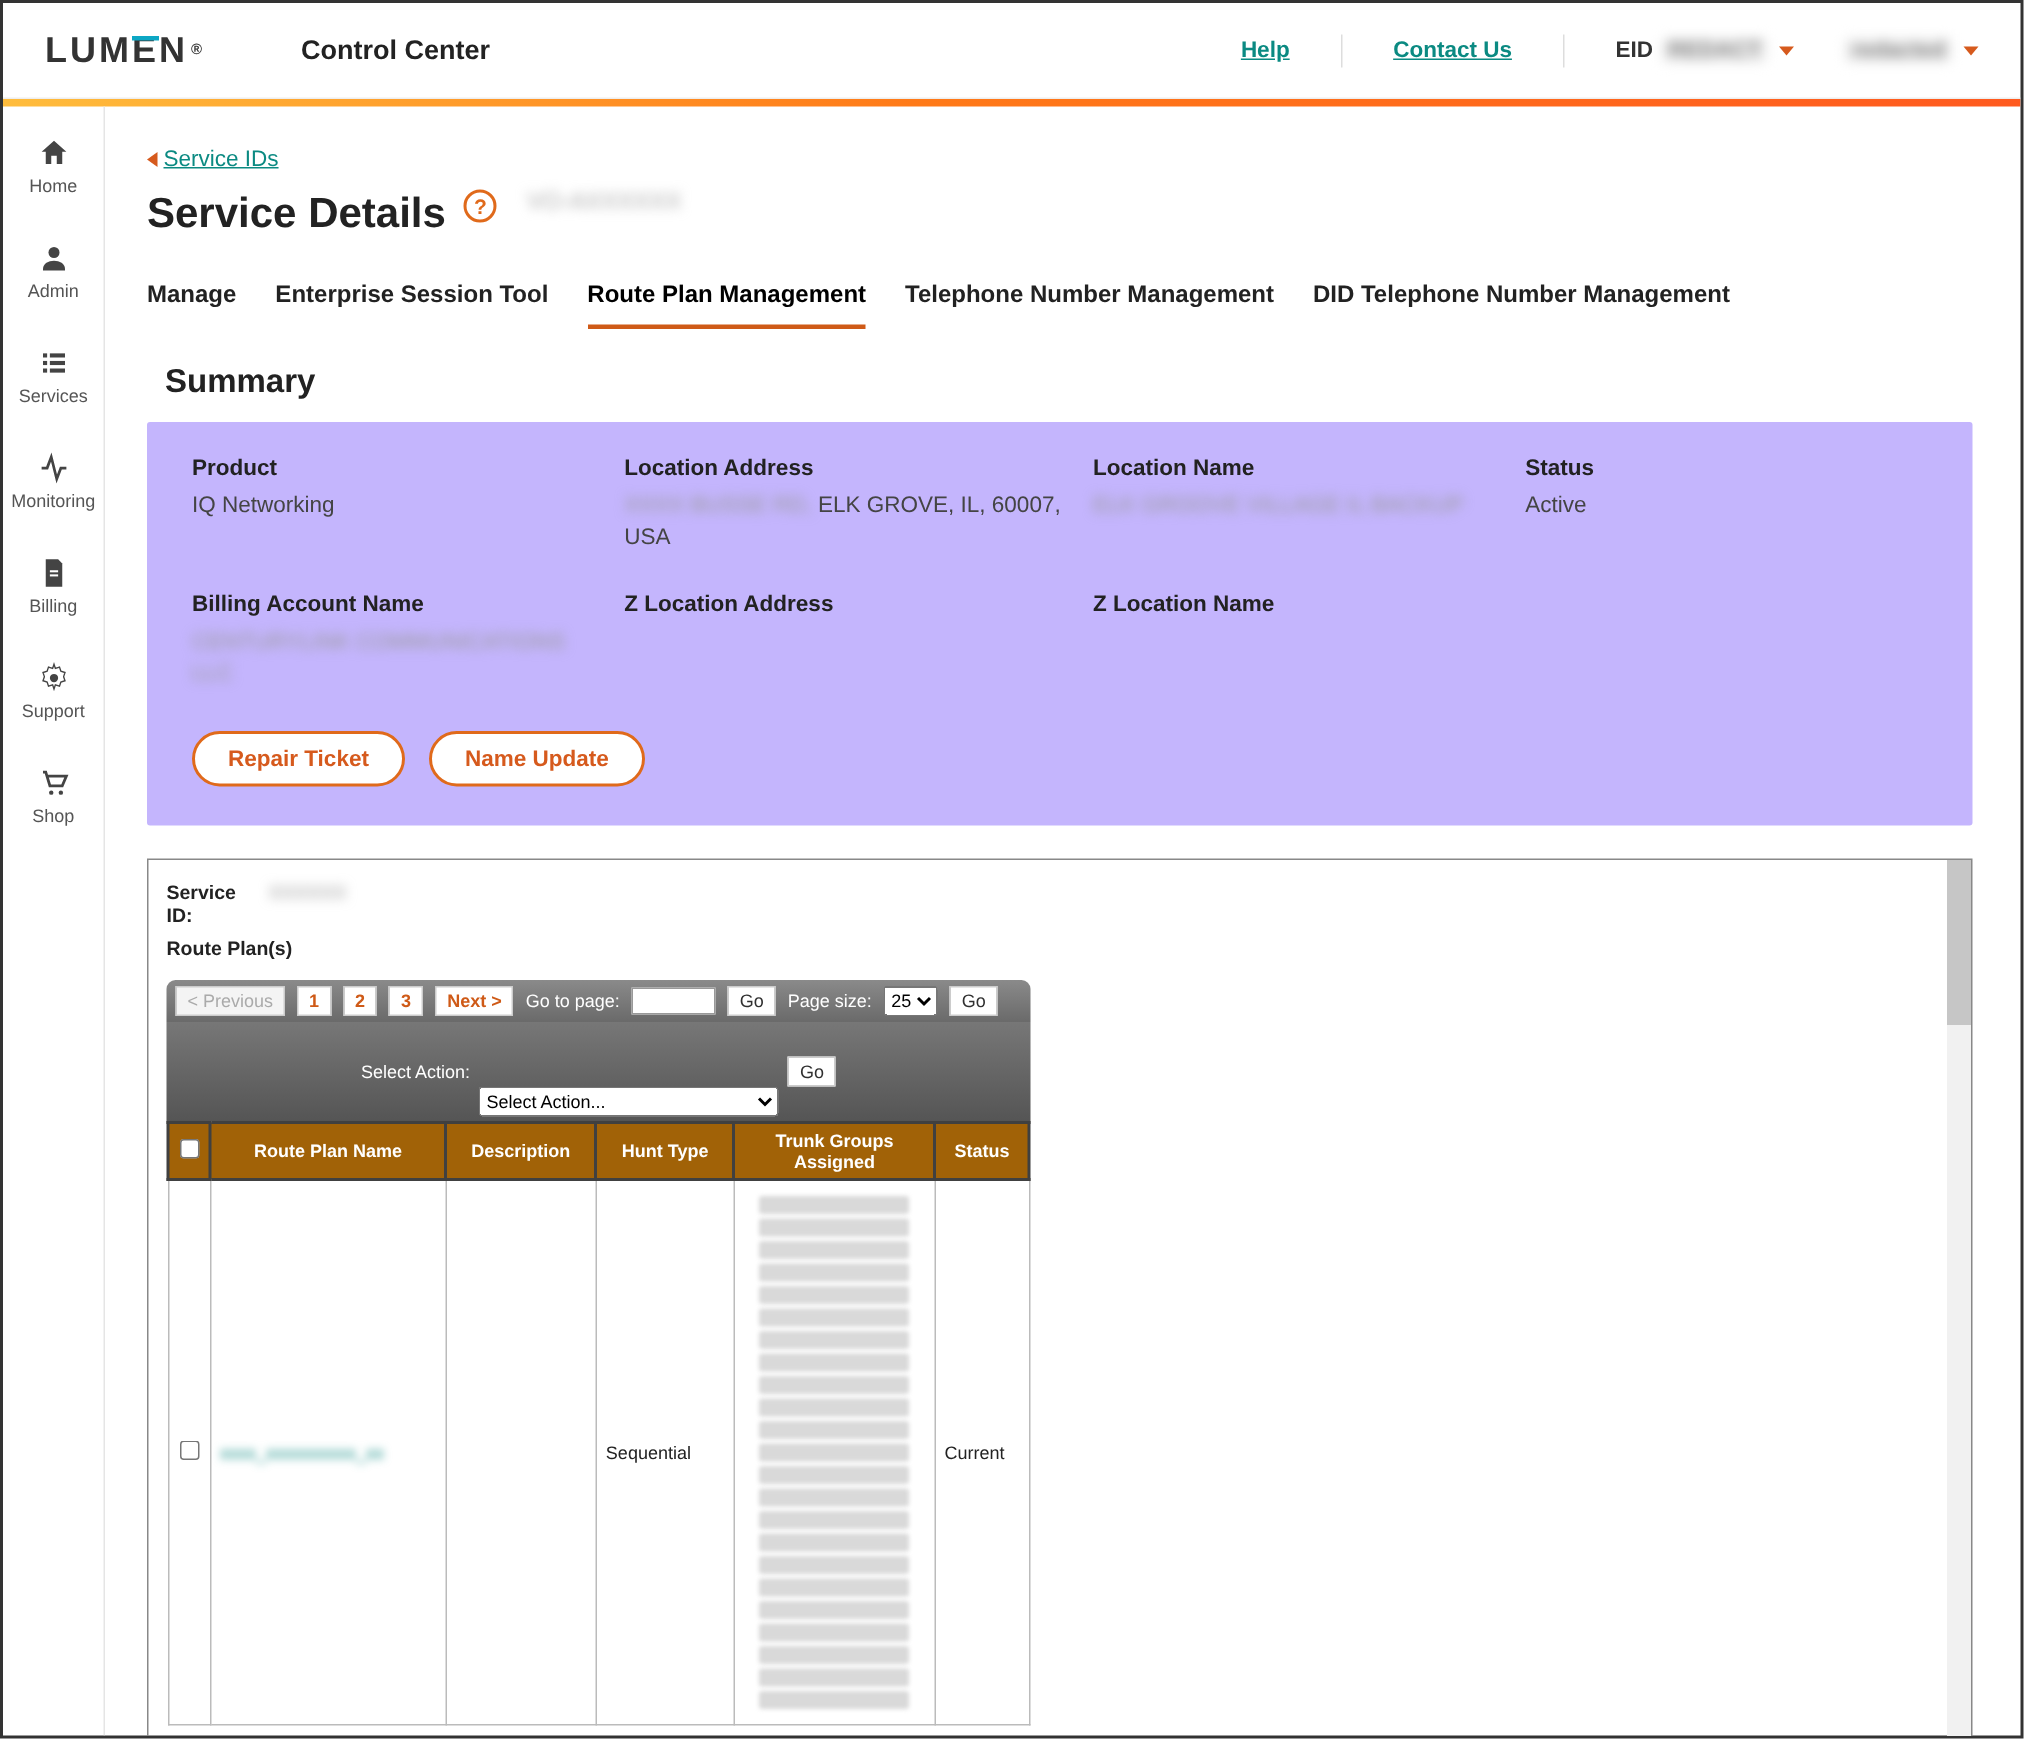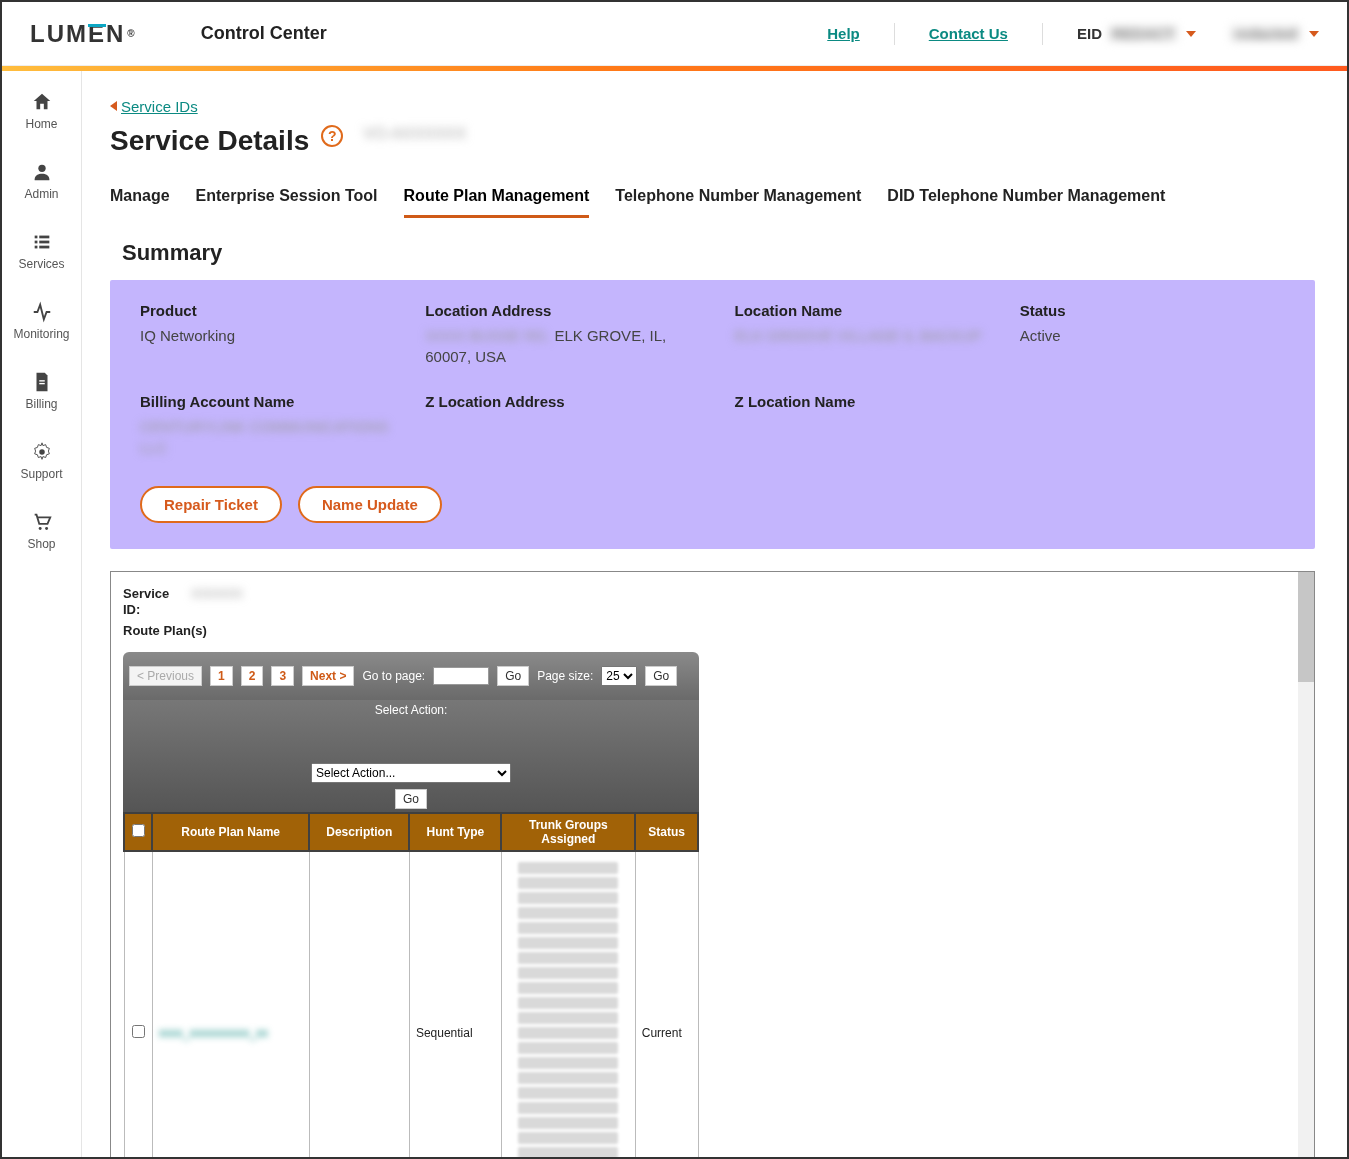--- a/index.html
+++ b/index.html
@@ -44,21 +44,21 @@
     width:0;height:0;border-left:5px solid transparent;border-right:5px solid transparent;
     border-top:6px solid #d65a1d; display:inline-block; margin-left:2px;
   }
   .orange-line{
     height:5px; background:linear-gradient(to right,#ffbd3d 0%, #ff7a18 45%, #ff5a1f 100%);
   }
   
   .layout { display:flex; height:calc(100% - 64px - 5px);}
   
   .sidebar {
-    width:80px; border-right:1px solid #e5e5e5;
+    width:68px; border-right:1px solid #e5e5e5;
     display:flex; flex-direction:column; align-items:center;
     padding-top:14px; gap:18px;
   }
   .nav-item { display:flex; flex-direction:column; align-items:center; gap:4px;
     font-size:12px; color:#555; cursor:pointer; width:100%; padding:6px 0;}
   .nav-icon { width:22px; height:22px; fill:#444; }
   
   .main { flex:1; padding:26px 32px 10px 28px; overflow:auto;}
   .back-link { display:inline-flex; align-items:center; gap:4px; color:#0b8a82;
     text-decoration:underline; font-size:15px; cursor:pointer;}
@@ -92,29 +92,29 @@
   .widget-panel { margin-top:22px; border:1px solid #888; position:relative; height:598px; overflow:hidden;}
   .widget-scroll { position:absolute; right:0; top:0; bottom:0; width:16px; background:#f1f1f1;}
   .widget-thumb { background:#c6c6c6; width:100%; height:110px; margin-top:0;}
   .widget-inner { padding:14px 18px 0 12px; font-size:13px; color:#222; height:100%; overflow:hidden;}
   .svc-id-row { display:flex; align-items:flex-start; gap:10px;}
   .svc-id-label { width:58px; font-weight:600; line-height:1.2;}
   .route-plans-lbl { margin-top:6px; font-weight:600;}
   
   .toolbar-wrap { margin:14px 0 0 0; width:576px; }
   .pager-bar { background:linear-gradient(#8a8a8a,#6a6a6a); color:#fff; font-size:12px;
-    display:flex; align-items:center; padding:14px 6px; gap:8px; border-top-left-radius:6px; border-top-right-radius:6px;}
+    display:flex; align-items:center; padding:4px 6px; gap:8px; border-top-left-radius:6px; border-top-right-radius:6px;}
   .pg-btn { background:#fff; color:#303030; border:1px solid #ccc; padding:2px 7px; font-size:12px; cursor:pointer;}
   .pg-btn.disabled{ color:#aaa; background:#f4f4f4;}
   .pg-btn.orange{ color:#cf5a17; font-weight:700;}
   .pg-label{ color:#fff;}
   .pg-input{ width:56px; height:18px; border:1px solid #999; font-size:12px; padding:1px 2px;}
   .pg-select{ font-size:12px; height:20px;}
   .action-bar { background:linear-gradient(#777,#555); color:#fff; font-size:12px;
-    display:flex; align-items:center; justify-content:center; padding:3px 6px; gap:6px;flex-direction:column;}
+    display:flex; align-items:center; justify-content:center; padding:3px 6px; gap:6px;}
   .action-select { font-size:12px; height:20px; width:200px;margin-top:40px;}
   
   .rp-table { border-collapse:collapse; width:576px; font-size:12px;}
   .rp-th { background:#a16207; color:#fff; text-align:center; padding:4px 6px; border:2px solid #404040; font-weight:600;}
   .rp-td { border:1px solid #bbb; padding:4px 6px; vertical-align:middle; background:#fff; text-align:center;}
   .rp-td.left{text-align:left;}
   .tg-cell { display:flex; flex-direction:column; gap:3px; align-items:center; padding:6px 0;}
   .tg-item { width:100px; height:12px; background:#d9d9d9; filter:blur(1.5px); border-radius:2px;}
   .rn-link{ color:#0b8a82; filter:blur(3px);}
   .chk-cell{ width:26px;}

